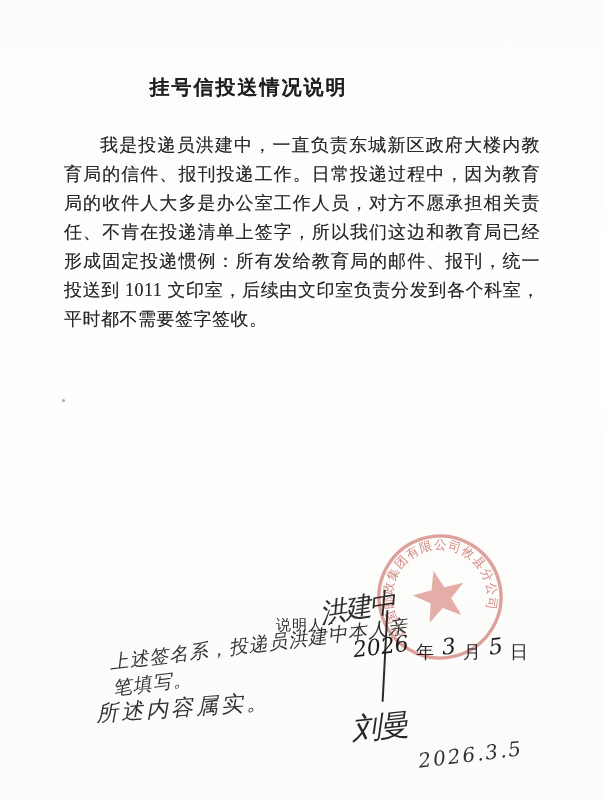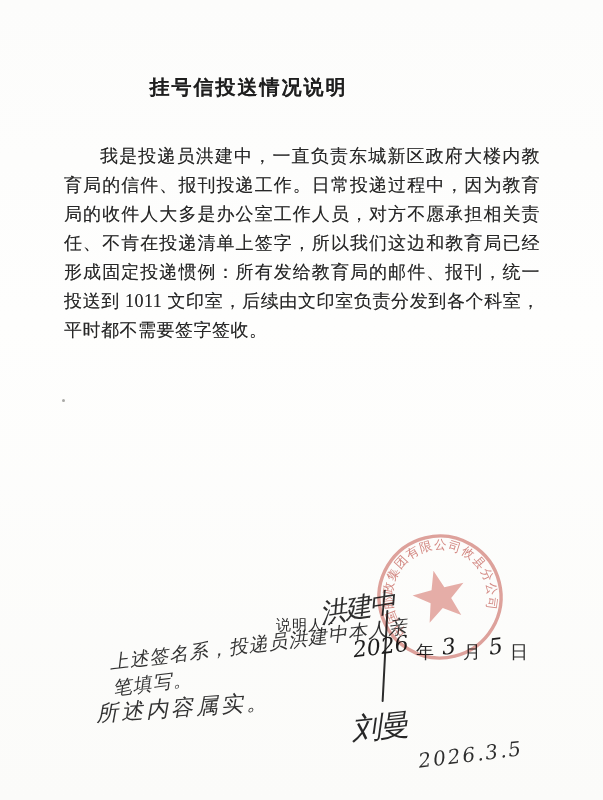--- a/index.html
+++ b/index.html
@@ -16,21 +16,21 @@
   }
   .doc-title{
     position:absolute;top:74px;left:0;width:497px;
     text-align:center;
     font-family:"Liberation Sans",sans-serif;
     font-size:20px;font-weight:bold;letter-spacing:2px;
     color:#1e1e1e;margin:0;
     text-shadow:0 0 .6px rgba(30,30,30,.55);
   }
   .body-text{
-    position:absolute;left:64px;top:142px;width:476px;
+    position:absolute;left:64px;top:131px;width:476px;
     font-size:18px;line-height:29px;letter-spacing:.5px;
     color:#272727;text-align:justify;
     text-shadow:0 0 .5px rgba(40,40,40,.5);
   }
   .body-text p{margin:0;text-indent:2em;}
   .declarant-label{
     position:absolute;left:276px;top:616px;
     font-size:15px;letter-spacing:1px;color:#2a2a2a;
   }
   .hand{

